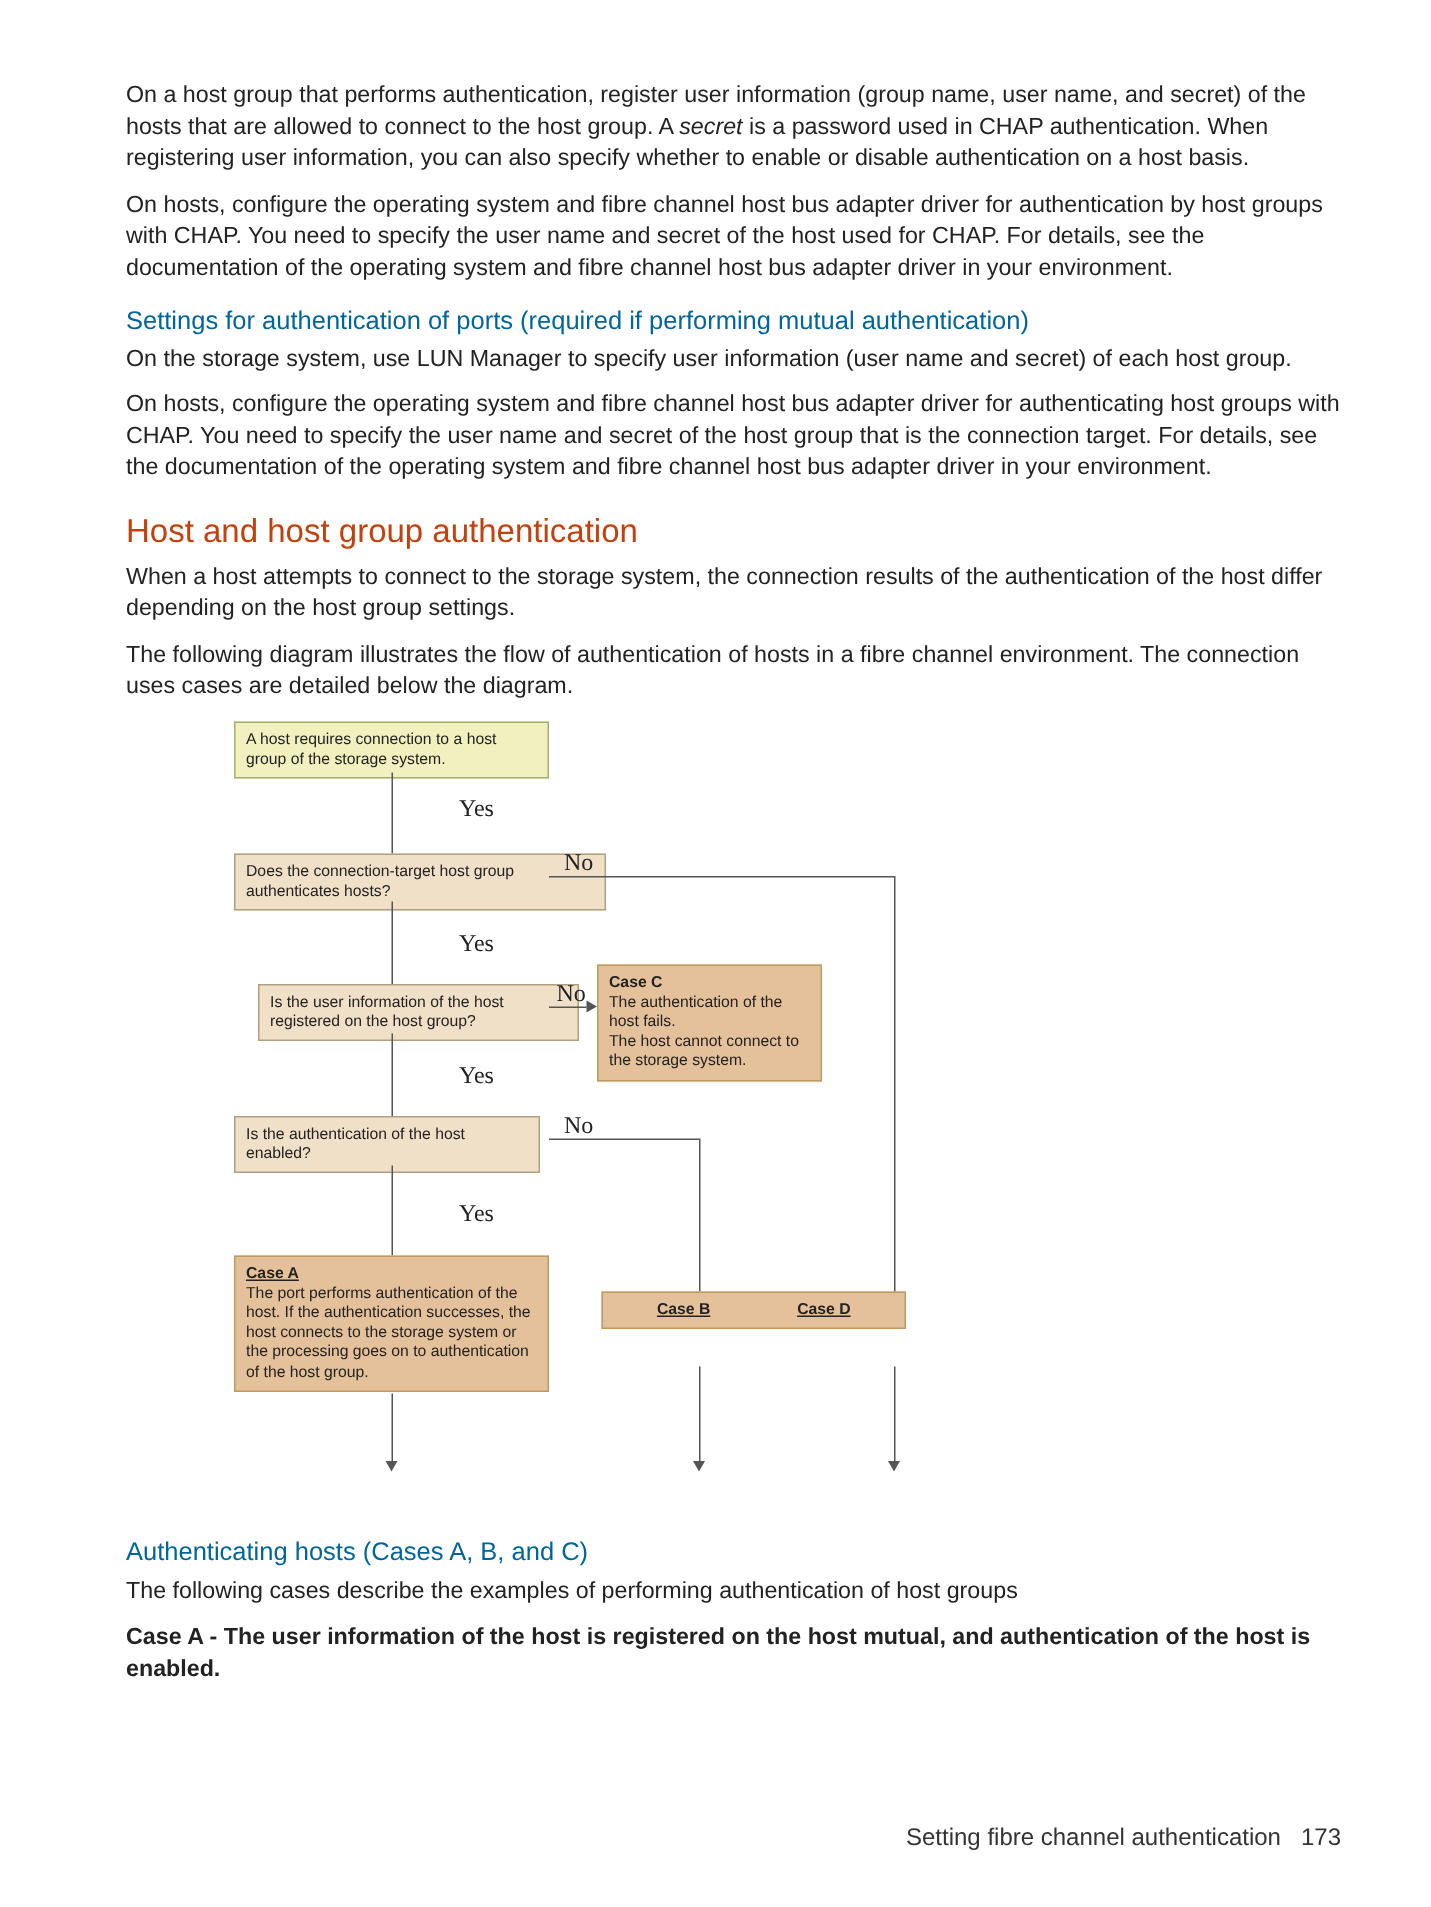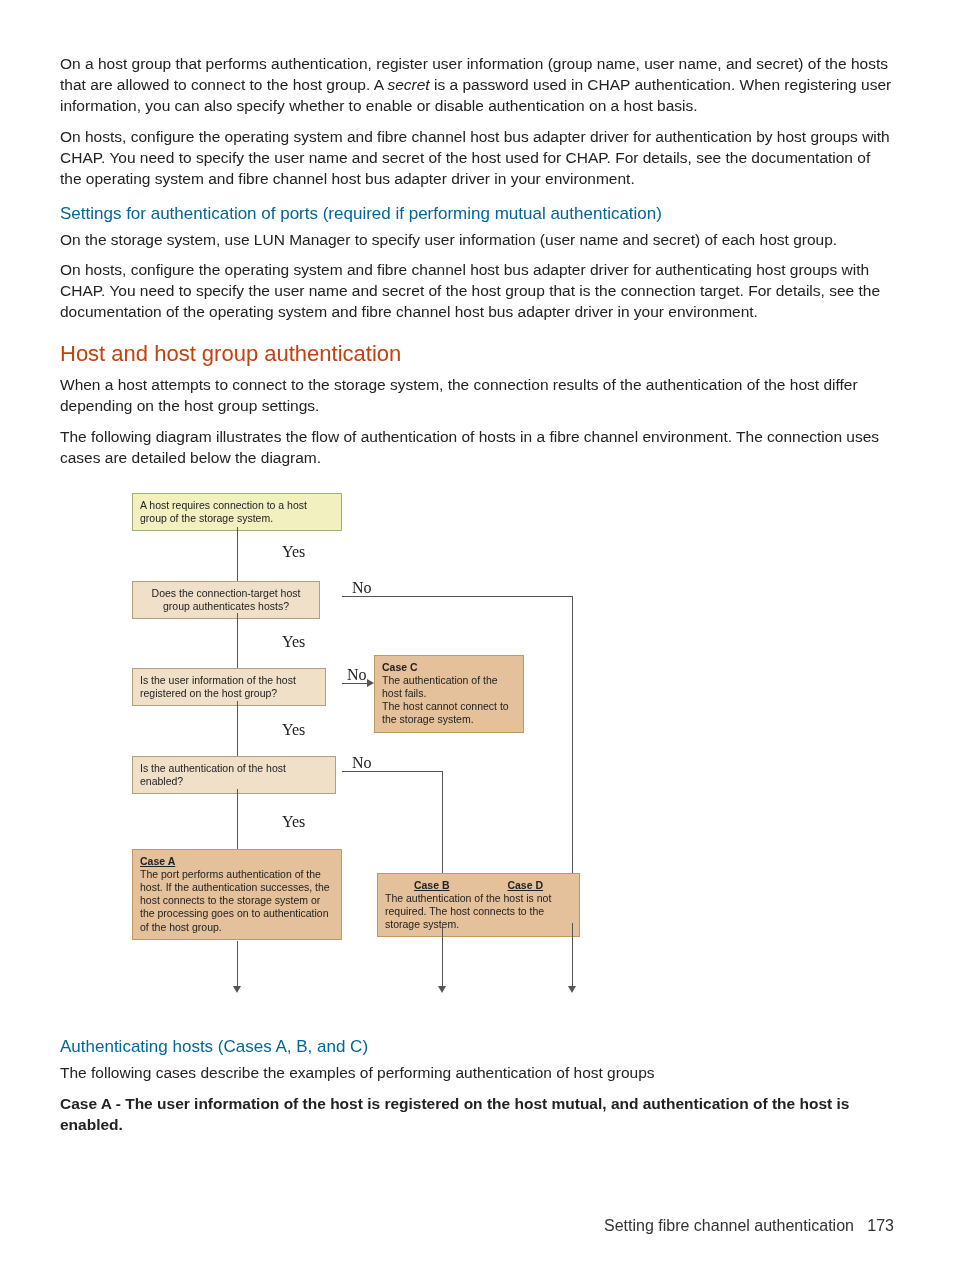--- a/index.html
+++ b/index.html
@@ -7,21 +7,21 @@
     padding: 0;
     background: #ffffff;
     font-family: "Arial", "Helvetica", sans-serif;
     color: #222;
   }
   .page {
     width: 954px;
     min-height: 1271px;
     position: relative;
     box-sizing: border-box;
-    padding: 54px 60px 40px 60px;
+    padding: 54px 60px 40px 84px;
   }
   p.body {
     font-size: 15.5px;
     line-height: 1.35;
     margin: 0 0 10px 0;
     color: #222;
   }
   .indent {
     margin-left: 72px;
   }
@@ -42,21 +42,21 @@
   }
   .bold {
     font-weight: 700;
   }
 
   
   .flowchart {
     position: relative;
     width: 480px;
     height: 530px;
-    margin: 24px 0 10px 72px;
+    margin: 12px 0 10px 72px;
     font-family: Verdana, Geneva, sans-serif;
   }
   .fc-box {
     position: absolute;
     box-sizing: border-box;
     font-size: 10.5px;
     line-height: 1.25;
     padding: 5px 7px;
     border: 1px solid #b0a080;
   }
@@ -134,30 +134,30 @@
   <p class="body indent">When a host attempts to connect to the storage system, the connection results of the authentication of the host differ depending on the host group settings.</p>
 
   <p class="body indent">The following diagram illustrates the flow of authentication of hosts in a fibre channel environment. The connection uses cases are detailed below the diagram.</p>
 
   <div class="flowchart">
 
     <div class="fc-box fc-start" style="left:0; top:0; width:210px;">A host requires connection to a host group of the storage system.</div>
     <div class="fc-line-v" style="left:105px; top:34px; height:54px;"></div>
     <span class="fc-label" style="left:150px; top:50px;">Yes</span>
 
-    <div class="fc-box fc-q" style="left:0; top:88px; width:188px;text-align:center;">Does the connection-target host group authenticates hosts?</div>
+    <div class="fc-box fc-q" style="left:0; top:88px; width:248px;">Does the connection-target host group authenticates hosts?</div>
 
     <div class="fc-line-h" style="left:210px; top:103px; width:230px;"></div>
     <span class="fc-label" style="left:220px; top:86px;">No</span>
     <div class="fc-line-v" style="left:440px; top:103px; height:277px;"></div>
 
     <div class="fc-line-v" style="left:105px; top:120px; height:55px;"></div>
     <span class="fc-label" style="left:150px; top:140px;">Yes</span>
 
-    <div class="fc-box fc-q" style="left:0; top:175px; width:194px;">Is the user information of the host registered on the host group?</div>
+    <div class="fc-box fc-q" style="left:16px; top:175px; width:214px;">Is the user information of the host registered on the host group?</div>
 
     <div class="fc-line-h" style="left:210px; top:190px; width:25px;"></div>
     <div class="fc-arrow-right" style="left:235px; top:186px;"></div>
     <span class="fc-label" style="left:215px; top:173px;">No</span>
 
     <div class="fc-box fc-case" style="left:242px; top:162px; width:150px;">
       <span class="case-lbl-c">Case C</span><br>
       <span style="white-space:pre-line;">The authentication of the host fails.
 The host cannot connect to the storage system.</span>
     </div>
@@ -177,21 +177,20 @@
     <div class="fc-box fc-case" style="left:0; top:356px; width:210px;">
       <span class="case-lbl">Case A</span><br>
       <span>The port performs authentication of the host. If the authentication successes, the host connects to the storage system or the processing goes on to authentication of the host group.</span>
     </div>
 
     <div class="fc-box fc-case" style="left:245px; top:380px; width:203px;">
       <div style="display:flex; justify-content:space-between;">
         <span class="case-lbl" style="flex:1; text-align:center;">Case B</span>
         <span class="case-lbl" style="flex:1; text-align:center;">Case D</span>
       </div>
-      <span>The authentication of the host is not required. The host connects to the storage system.</span>
     </div>
 
     <div class="fc-line-v" style="left:105px; top:448px; height:45px;"></div>
     <div class="fc-arrow-down" style="left:101px; top:493px;"></div>
 
     <div class="fc-line-v" style="left:310px; top:430px; height:63px;"></div>
     <div class="fc-arrow-down" style="left:306px; top:493px;"></div>
 
     <div class="fc-line-v" style="left:440px; top:430px; height:63px;"></div>
     <div class="fc-arrow-down" style="left:436px; top:493px;"></div>

